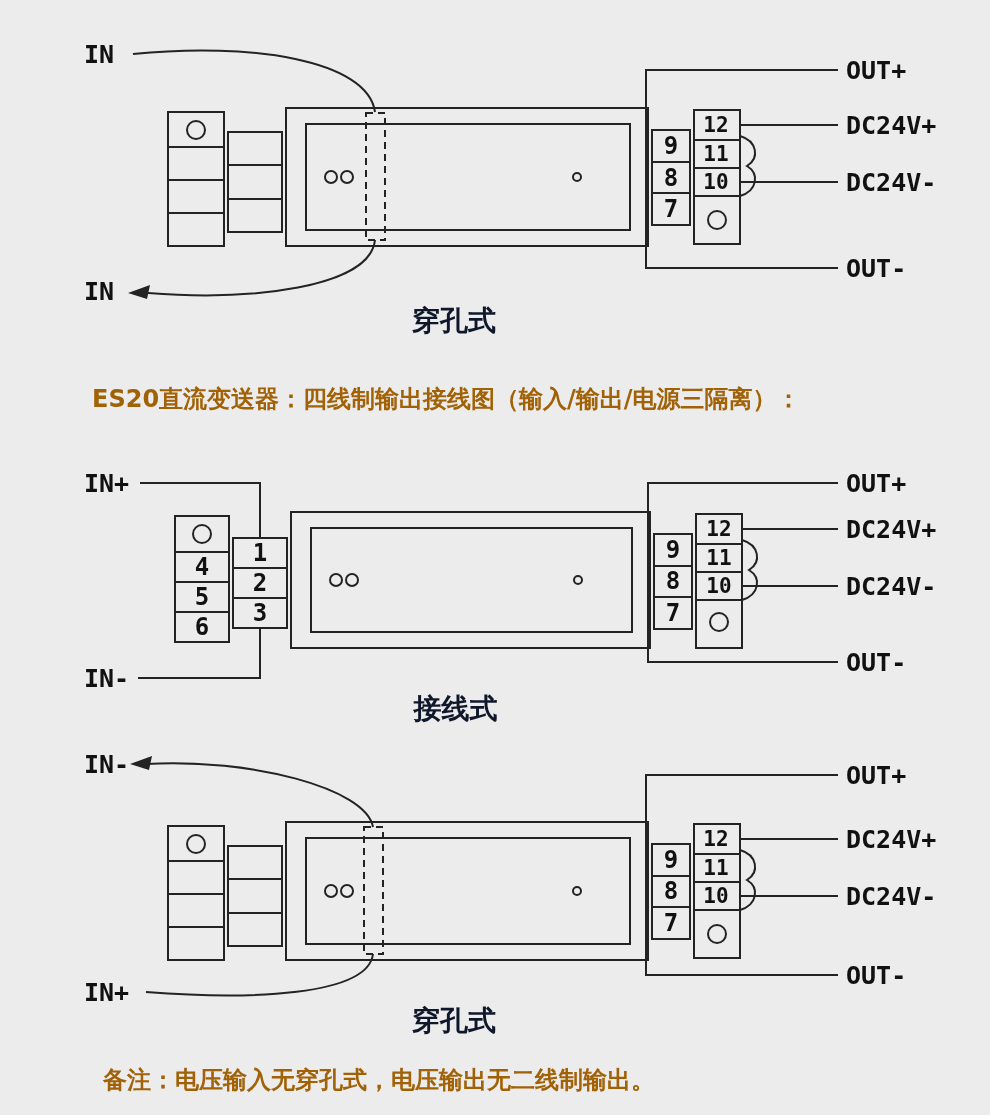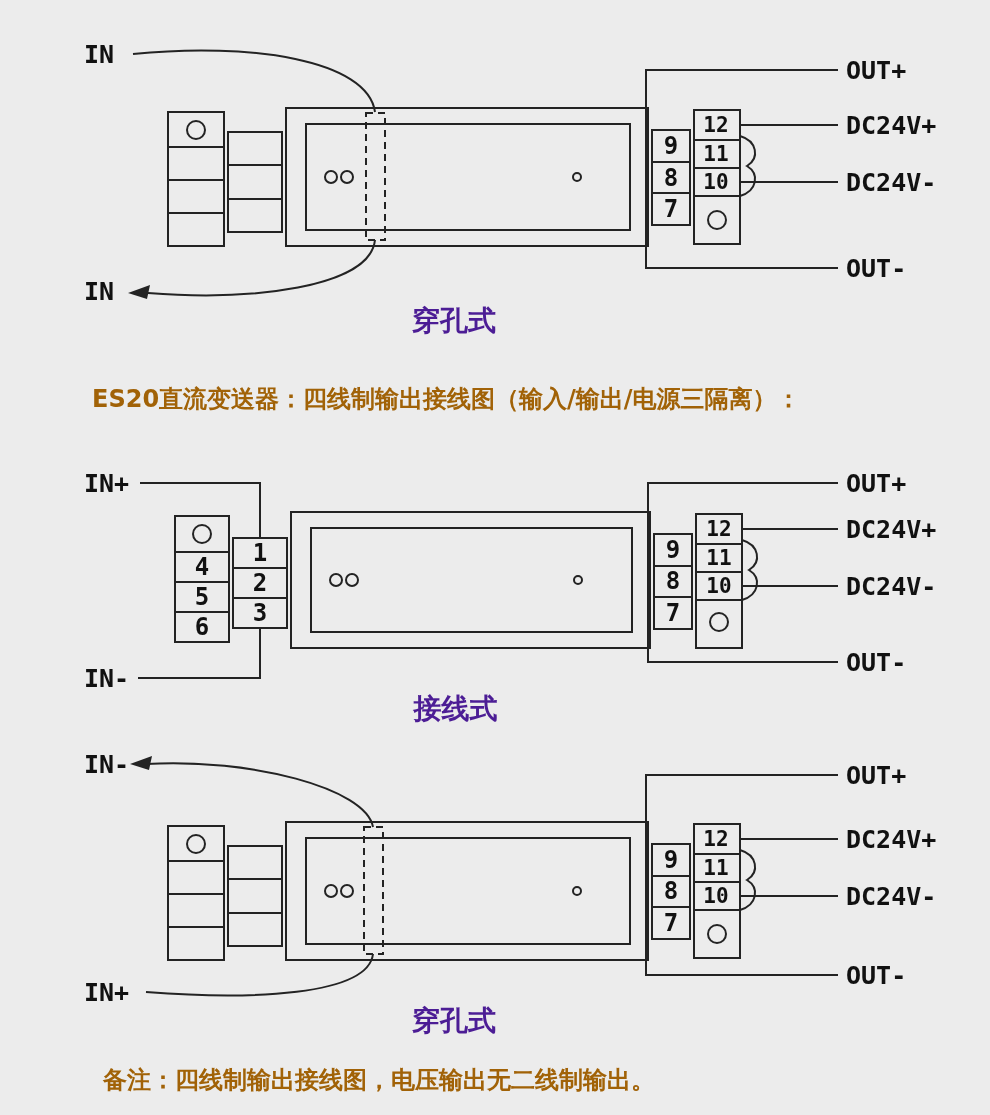--- a/index.html
+++ b/index.html
@@ -10,21 +10,21 @@
     color:#111;
   }
   svg{position:absolute;left:0;top:0;}
   .ln{fill:none;stroke:#232323;stroke-width:2;}
   .dash{stroke-dasharray:7 5;}
   .fillink{fill:#232323;stroke:none;}
   text{dominant-baseline:central;}
   .lbl{font-family:"DejaVu Sans Mono",monospace;font-weight:bold;font-size:25px;fill:#111;}
   .num{font-family:"DejaVu Sans Mono",monospace;font-weight:bold;font-size:24px;fill:#111;text-anchor:middle;}
   .num-sm{font-size:21px;}
-  .caption{position:absolute;text-align:center;font-weight:bold;font-size:28px;color:#4c1d95;}
+  .caption{position:absolute;text-align:center;font-weight:bold;font-size:28px;color:#0f172a;}
   .heading{position:absolute;font-weight:bold;font-size:24px;color:#a16207;white-space:nowrap;}
 </style>
 </head>
 <body>
 
 <svg width="990" height="1115" viewBox="0 0 990 1115">
 
   <g>
 
     <path class="ln" d="M 133 54 C 250 42, 368 60, 375 112"></path>
@@ -150,13 +150,13 @@
     <text class="num num-sm" x="716" y="839">12</text>
     <text class="num num-sm" x="716" y="868">11</text>
     <text class="num num-sm" x="716" y="896">10</text>
   </g>
 </svg>
 
 <div class="heading" style="left:92px;top:383px;">ES20直流变送器：四线制输出接线图（输入/输出/电源三隔离）：</div>
 <div class="caption" style="left:168px;width:572px;top:302px;">穿孔式</div>
 <div class="caption" style="left:172px;width:567px;top:690px;">接线式</div>
 <div class="caption" style="left:168px;width:572px;top:1002px;">穿孔式</div>
-<div class="heading" style="left:103px;top:1064px;">备注：四线制输出接线图，电压输出无二线制输出。</div>
+<div class="heading" style="left:103px;top:1064px;">备注：电压输入无穿孔式，电压输出无二线制输出。</div>
 
 </body></html>

